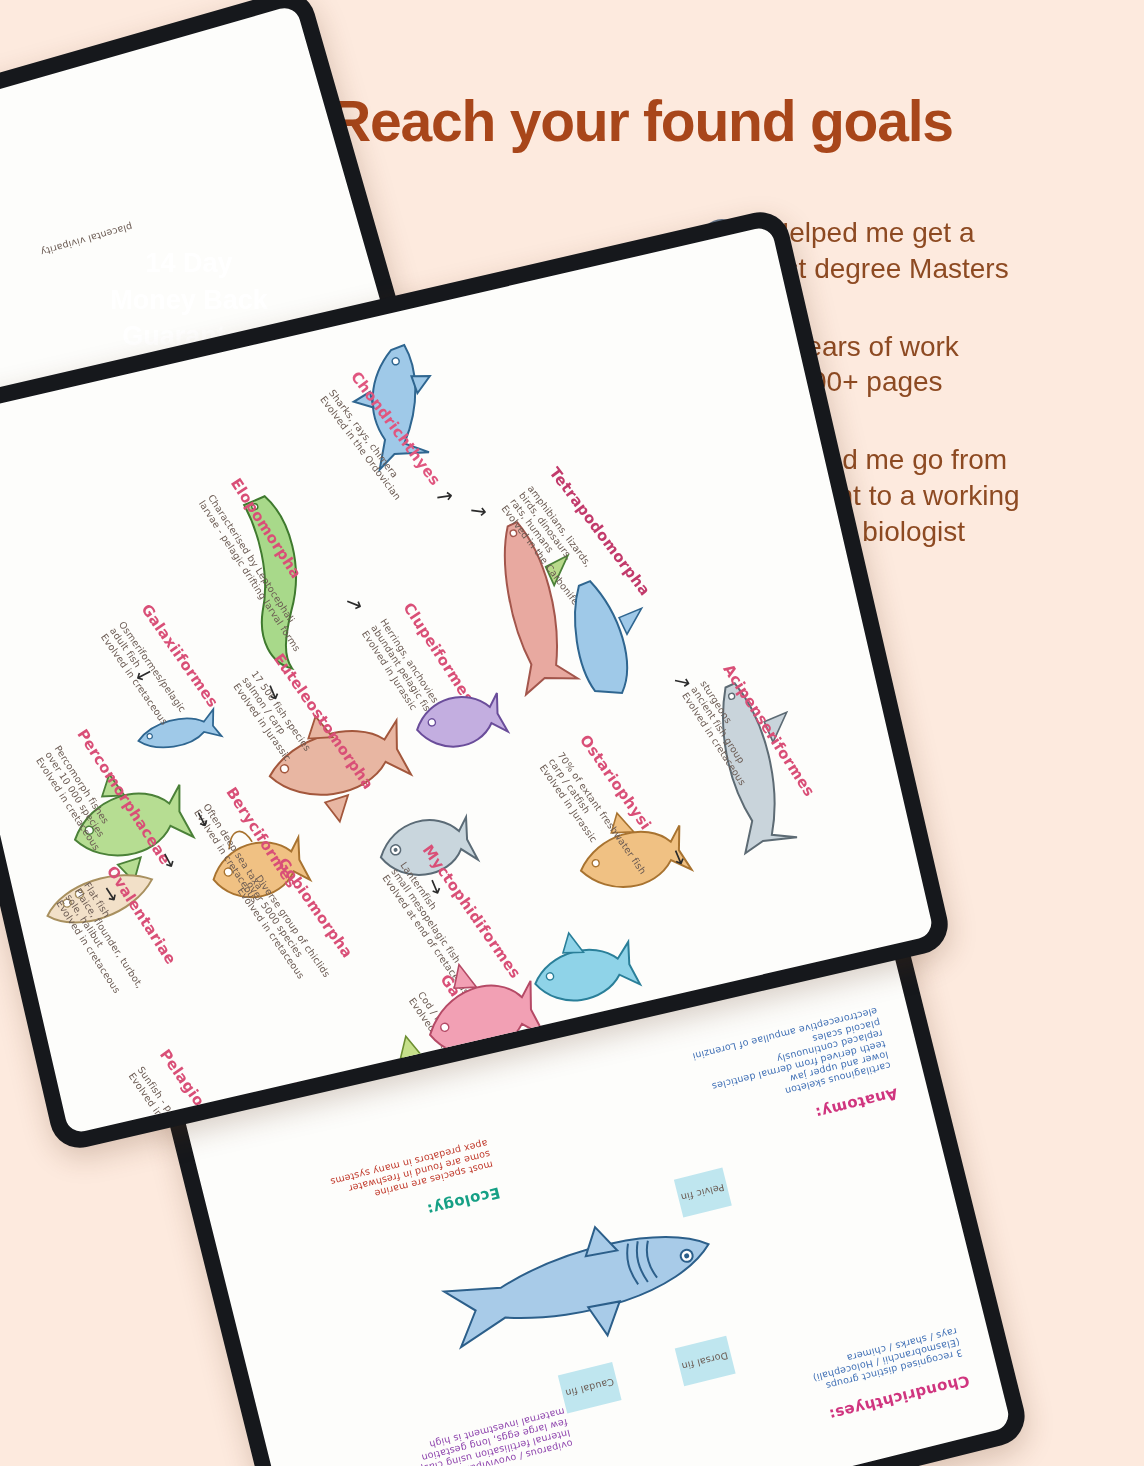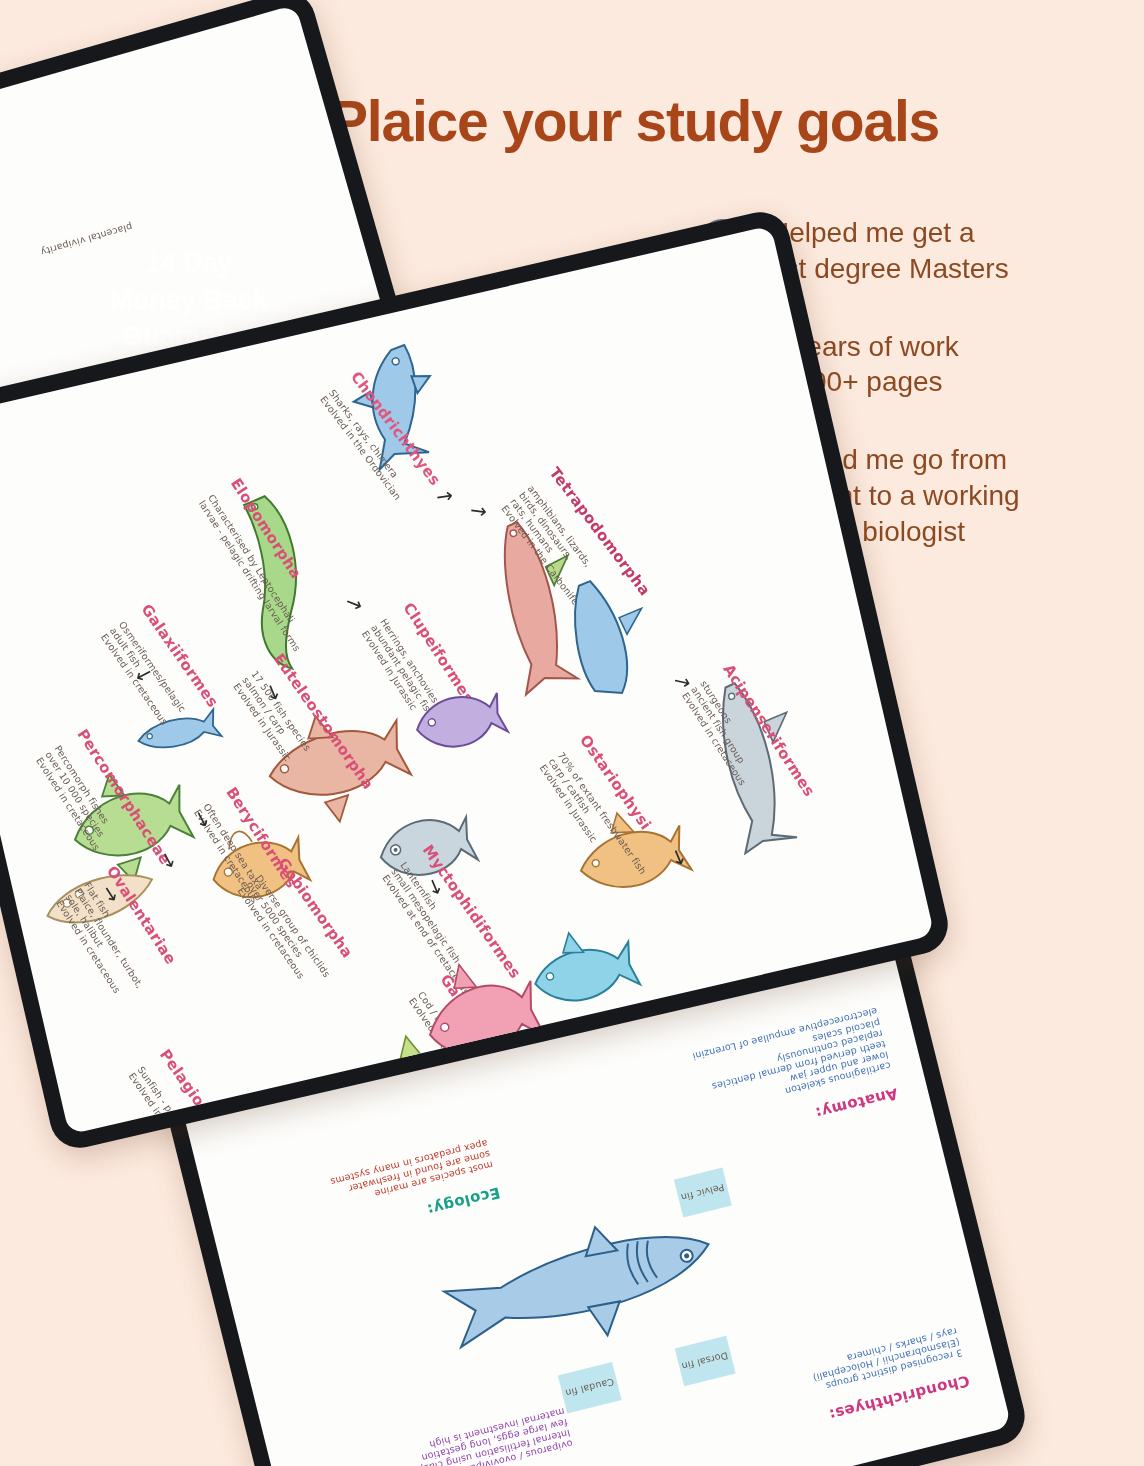--- a/index.html
+++ b/index.html
@@ -467,21 +467,21 @@
       <div class="note" style="left:130px; top:660px; width:160px; color:#d94f77; transform:rotate(68deg); transform-origin:left top;">
         <span class="title">Pelagiomorpharia</span>
         <span class="body">Sunfish - pelagic grouping
 Evolved in cretaceous</span>
       </div>
 
     </div>
   </div>
 </div>
 
-<div class="headline">Plaice your study goals</div>
+<div class="headline">Reach your found goals</div>
 
 <div class="bullets">
   <div class="bullet-row">
     <span class="check-circle">
       <svg width="24" height="24" viewBox="0 0 24 24">
           <path d="M5 12.5 L10 17.5 L19 7" fill="none" stroke="#ffffff" stroke-width="2.6" stroke-linecap="round" stroke-linejoin="round"></path>
         </svg>
     </span>
     <span class="bullet-text">Helped me get a
 1st degree Masters</span>

